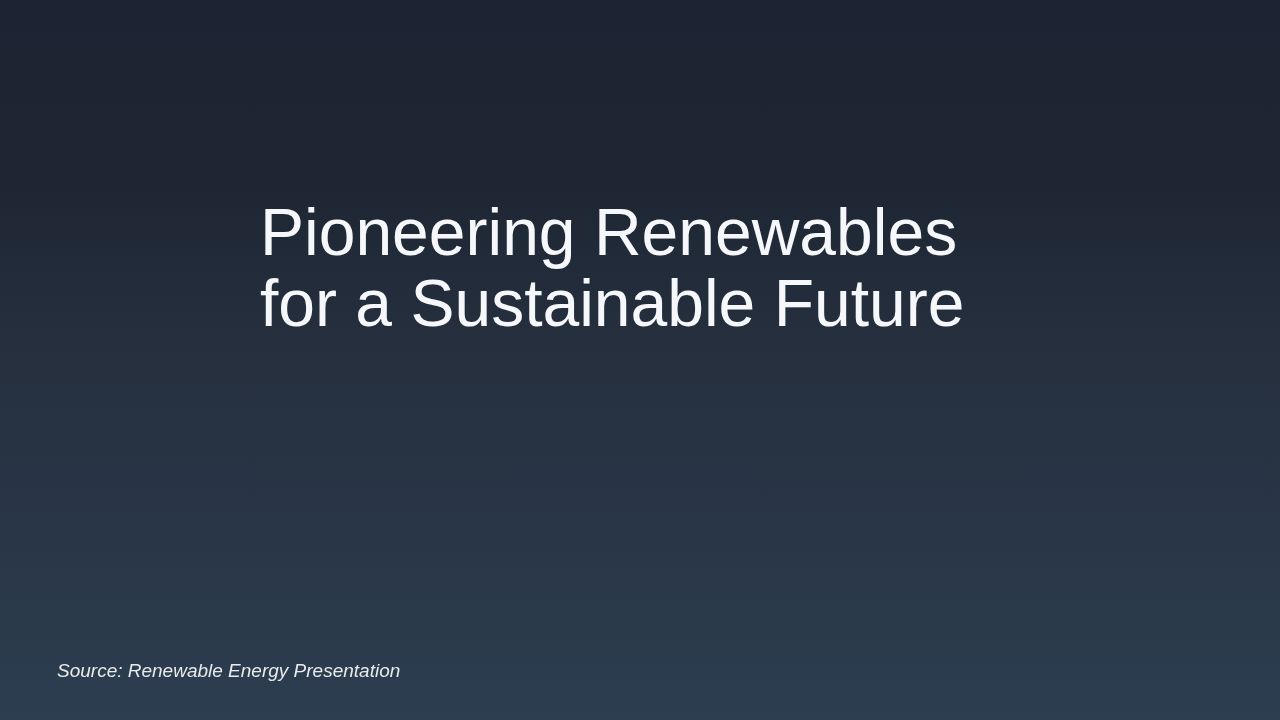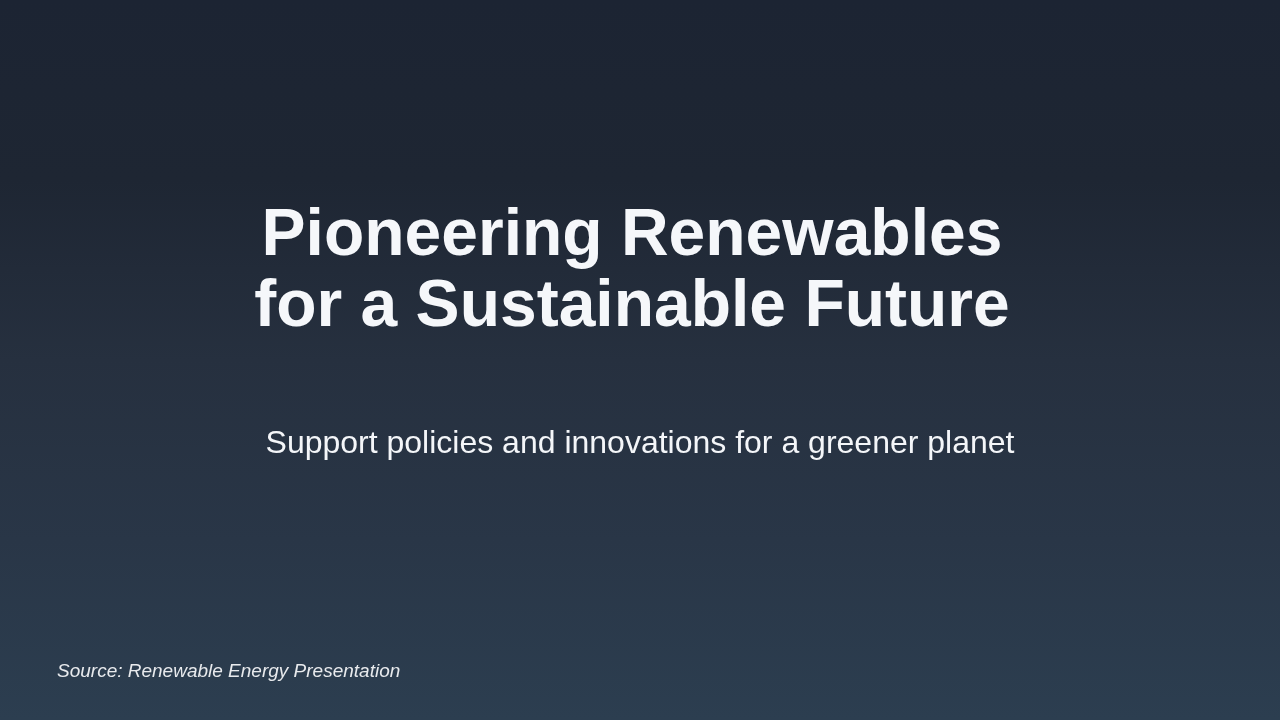--- a/index.html
+++ b/index.html
@@ -31,30 +31,29 @@
   #content-block {
     position: absolute;
     left: 0;
     top: 0;
     width: 1280px;
     height: 720px;
   }
 
   #title {
     position: absolute;
-    left: 252px;
+    left: 260px;
     top: 197px;
     width: 760px;
     margin: 0;
     font-family: "Liberation Sans", sans-serif;
     font-size: 66px;
-    font-weight: 700;
+    font-weight: 400;
     line-height: 71px;
     letter-spacing: 0px;
-    text-align: center;
     color: #f5f7fa;
     white-space: normal;
   }
 
   #subtitle {
     position: absolute;
     left: 190px;
     top: 422px;
     width: 900px;
     margin: 0;
@@ -83,19 +82,18 @@
 </style>
 </head>
 <body>
 
 <div id="slide">
 
   <div id="content-block">
 
     <h1 id="title">Pioneering Renewables for a Sustainable Future</h1>
 
-    <p id="subtitle">Support policies and innovations for a greener planet</p>
 
     <p id="source-note">Source: Renewable Energy Presentation</p>
 
   </div>
 
 </div>
 
 </body></html>

